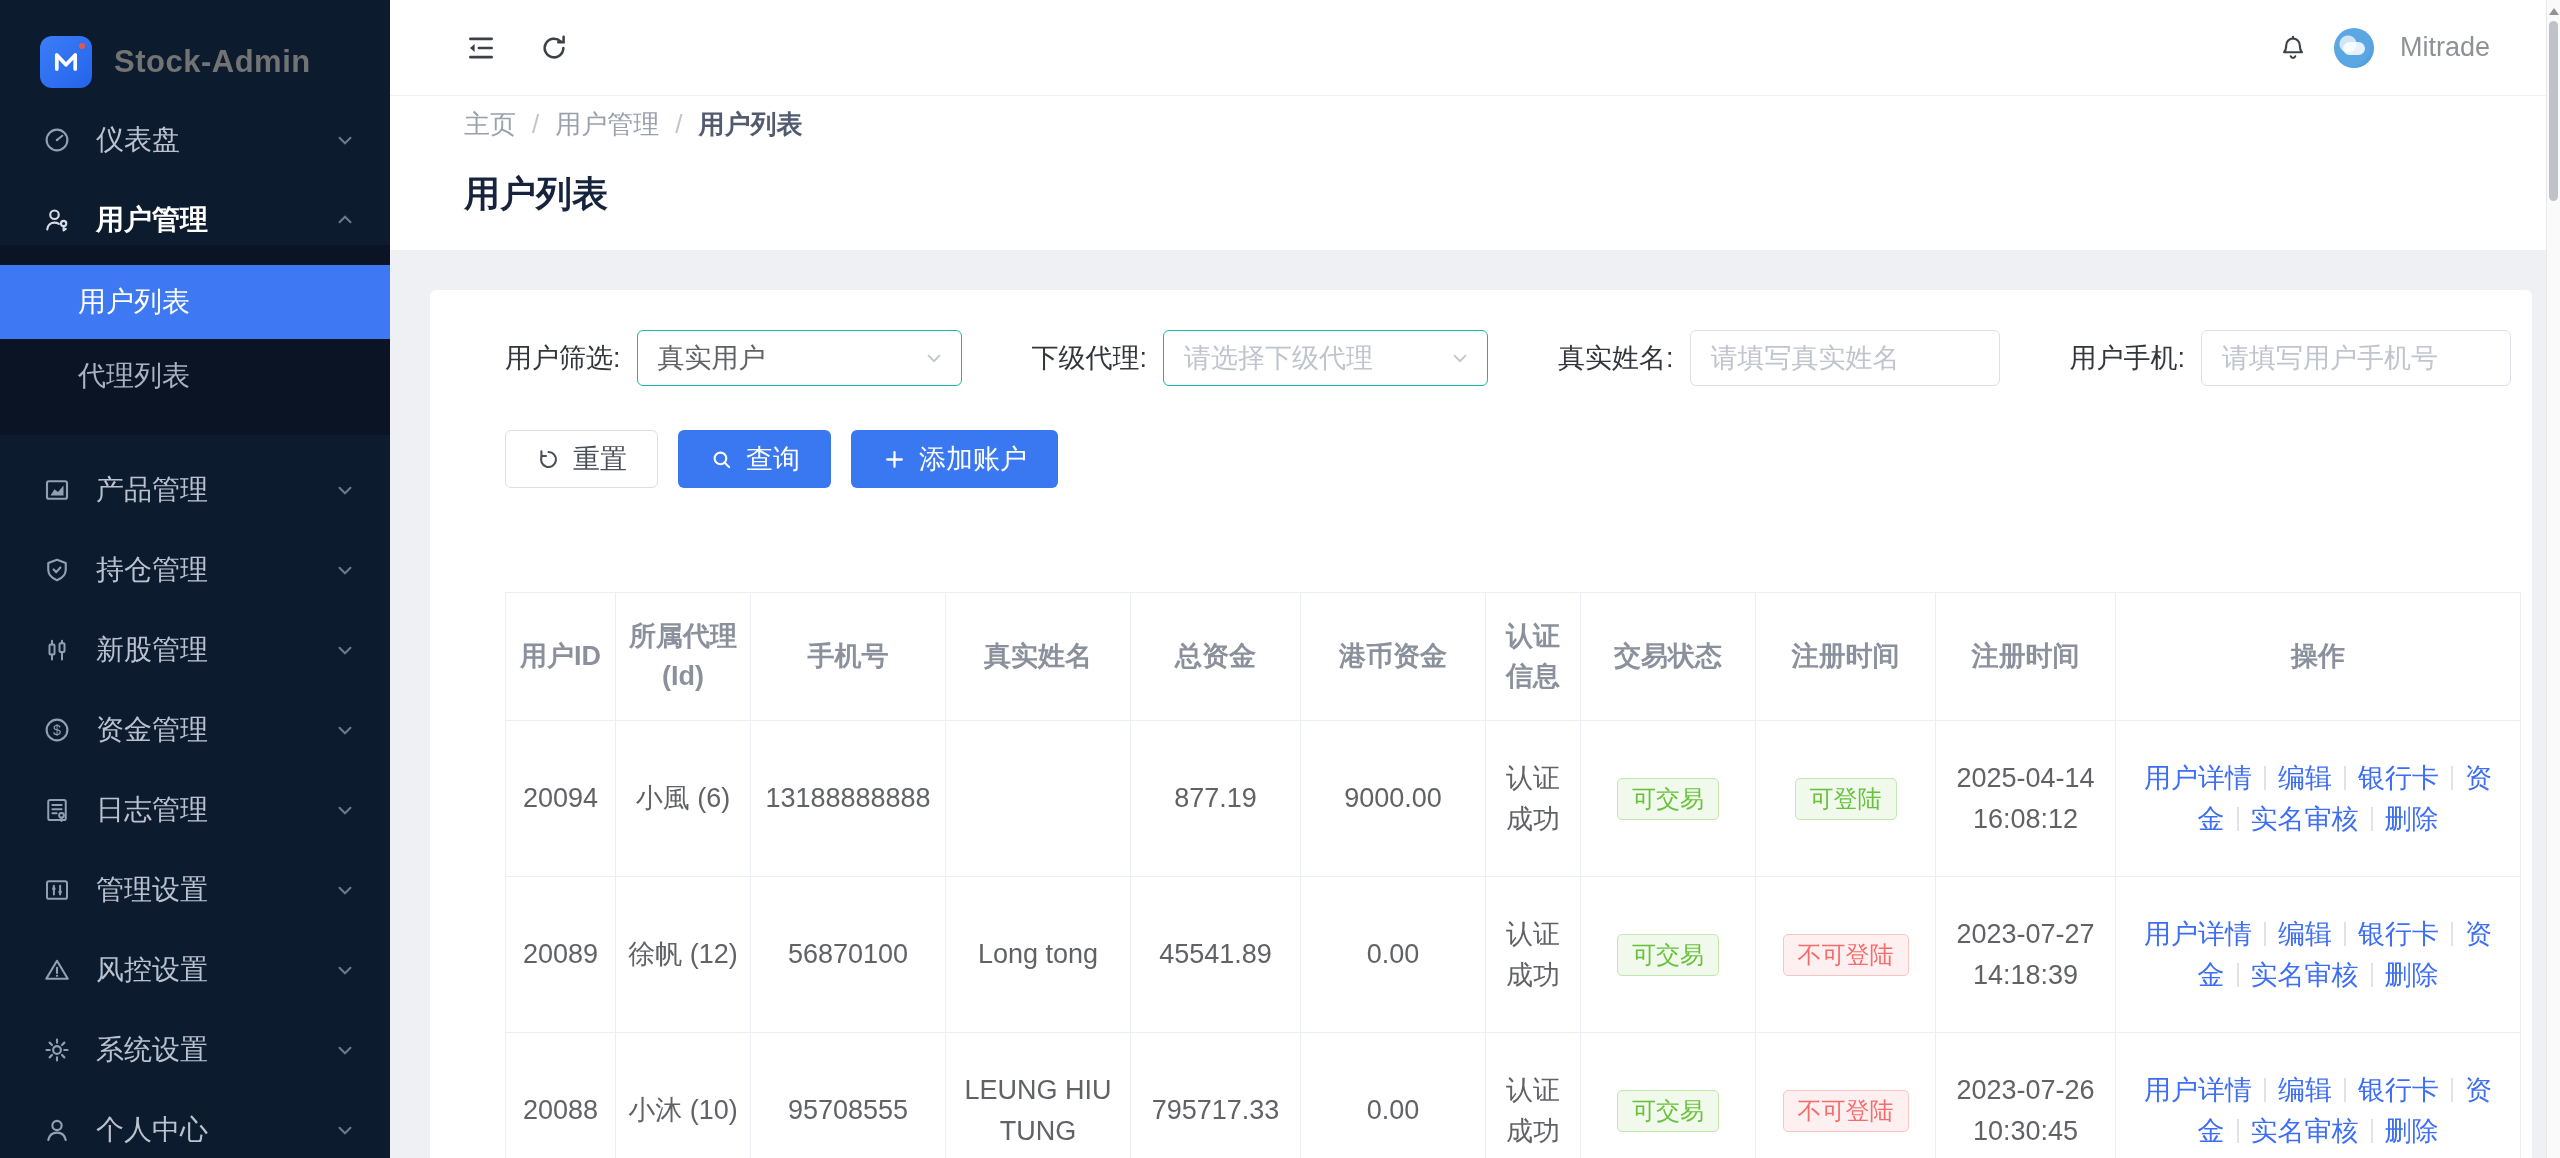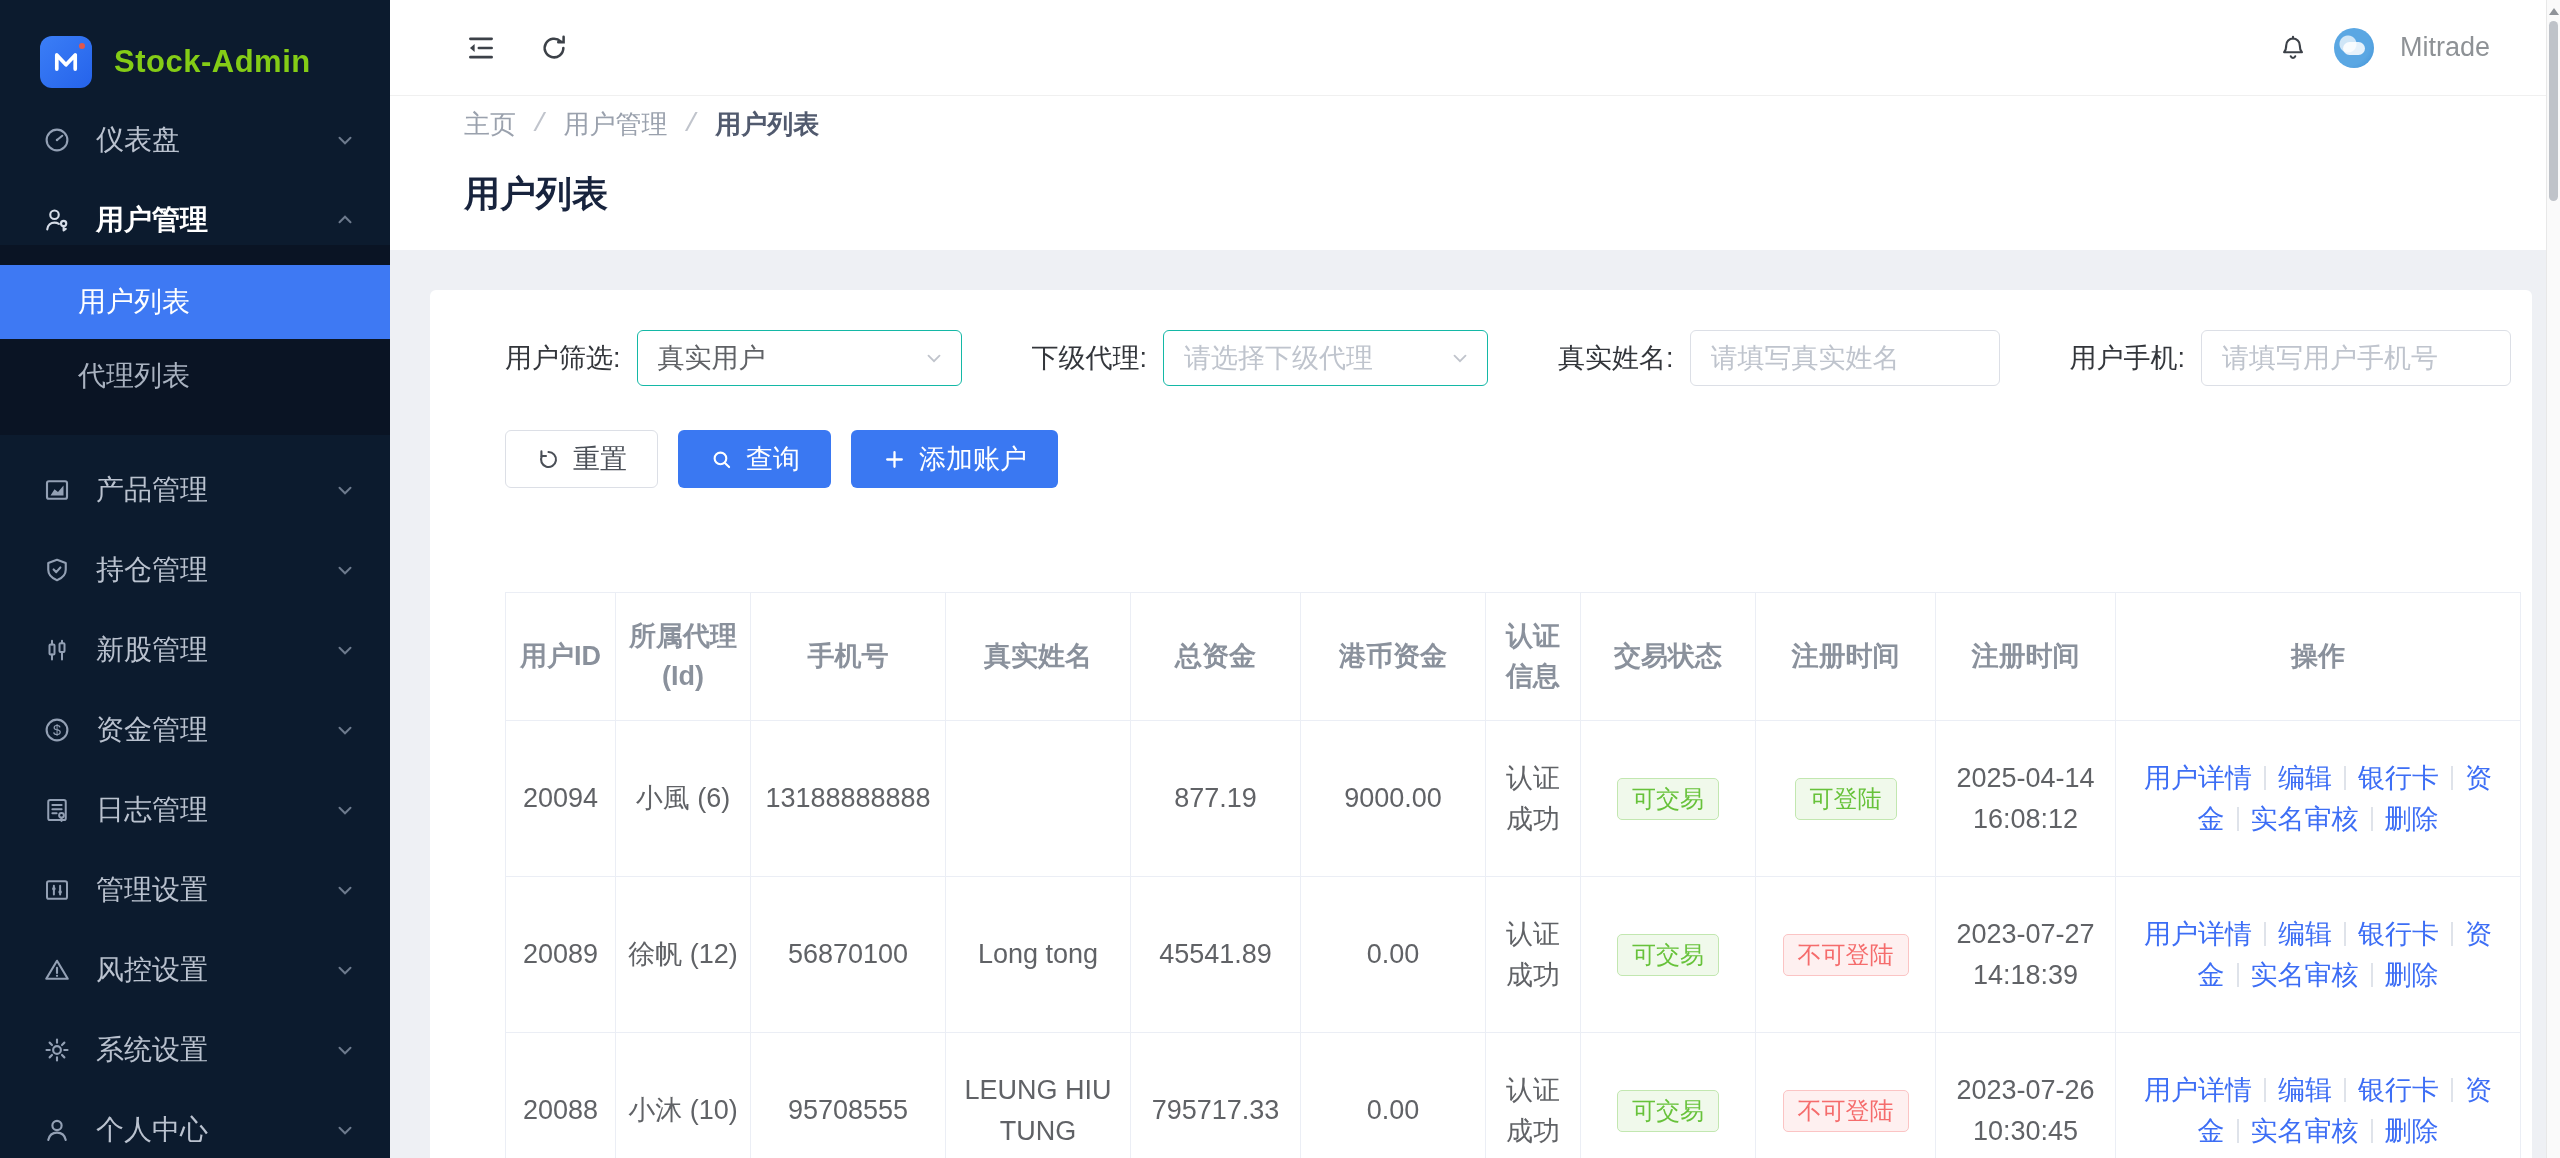--- a/index.html
+++ b/index.html
@@ -6,21 +6,21 @@
   html,body { width:2560px; height:1158px; overflow:hidden; background:#eef0f4;
     font-family:"Liberation Sans","DejaVu Sans",sans-serif; }
 
   
   .sidebar { position:absolute; left:0; top:0; width:390px; height:1158px;
     background:#0c1b2e; z-index:5; }
   .logo { display:flex; align-items:center; gap:22px; padding:24px 0 0 40px; height:100px; }
   .logo-icon { position:relative; width:52px; height:52px; border-radius:12px;
     background:linear-gradient(135deg,#3b7ef6,#2563eb); display:flex; align-items:center; justify-content:center; }
   .logo-dot { position:absolute; right:7px; top:7px; width:6px; height:6px; border-radius:50%; background:#e2574c; }
-  .logo-text { color:#84cc16; font-size:31px; font-weight:700; letter-spacing:.5px; }
+  .logo-text { color:#737373; font-size:31px; font-weight:700; letter-spacing:.5px; }
 
   .nav { position:absolute; top:115px; left:0; right:0; }
   .nav-item { display:flex; align-items:center; height:50px; margin-bottom:30px;
     padding:0 34px 0 42px; color:#bac2cf; font-size:28px; cursor:pointer; }
   .nav-item .nicon { width:30px; height:30px; color:#93a0b4; flex:0 0 30px; }
   .nav-item .nlabel { margin-left:24px; flex:1; }
   .nav-item .chev { width:22px; height:22px; color:#6d7a8d; }
   .nav-item.parent-active { color:#ffffff; font-weight:700; }
   .nav-item.parent-active .nicon { color:#d6dde8; }
 
@@ -36,21 +36,21 @@
   .tb-icon { color:#3c4148; cursor:pointer; }
   .tb-icon + .tb-icon { margin-left:40px; }
   .tb-right { margin-left:auto; display:flex; align-items:center; gap:26px; }
   .avatar { width:40px; height:40px; border-radius:50%;
     background:radial-gradient(circle at 35% 40%, #cfe6f7 0 8px, #5aa7e3 9px 60%, #3f8fd4 100%); position:relative; }
   .avatar::after { content:""; position:absolute; left:9px; top:14px; width:22px; height:13px;
     border-radius:8px; background:rgba(255,255,255,.85); }
   .user-name { font-size:27px; color:#8e9296; }
 
   .crumb-strip { background:#ffffff; padding:0 0 0 74px; }
-  .breadcrumb { display:flex; align-items:center; gap:16px; height:56px; font-size:26px;font-family:Liberation Mono, monospace; }
+  .breadcrumb { display:flex; align-items:center; gap:16px; height:56px; font-size:26px; }
   .crumb { color:#9aa1ad; cursor:pointer; }
   .crumb-sep { color:#c0c4cc; }
   .crumb.current { color:#515a6e; font-weight:700; cursor:default; }
   .page-title { font-size:36px; font-weight:700; color:#17233d; padding:18px 0 36px 0; }
 
   .content { position:absolute; top:250px; left:0; right:0; bottom:0;
     background:#eef0f4; padding:40px 14px 0 40px; }
   .card { background:#ffffff; border-radius:6px; min-height:900px; padding:40px 18px 0 75px; }
 
   

